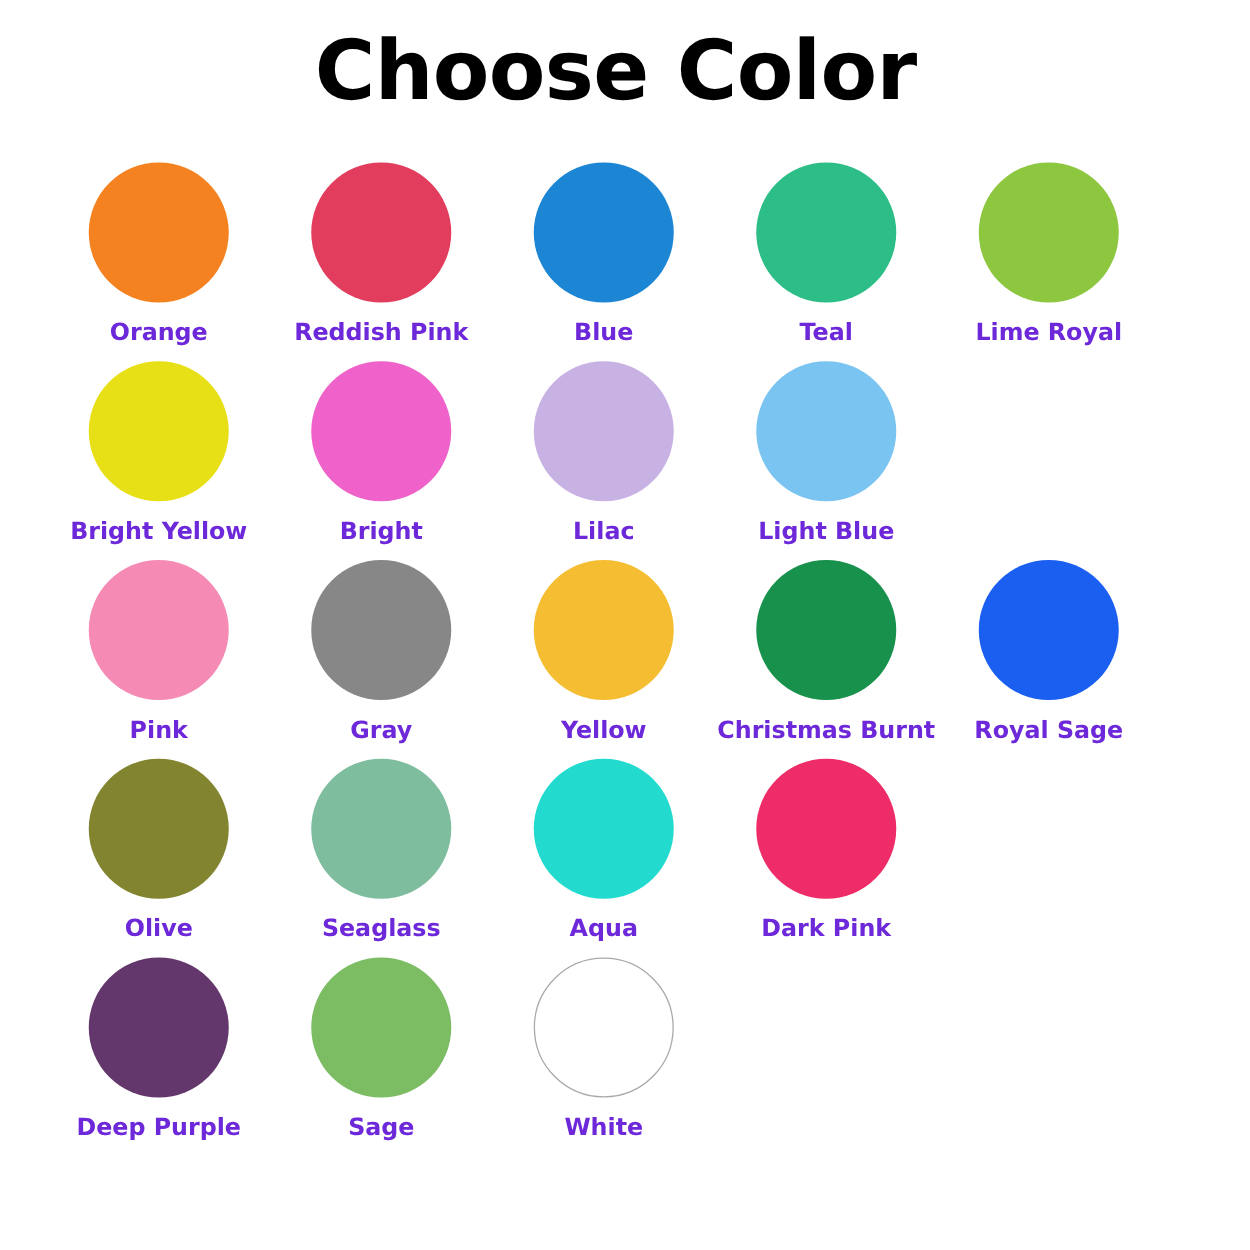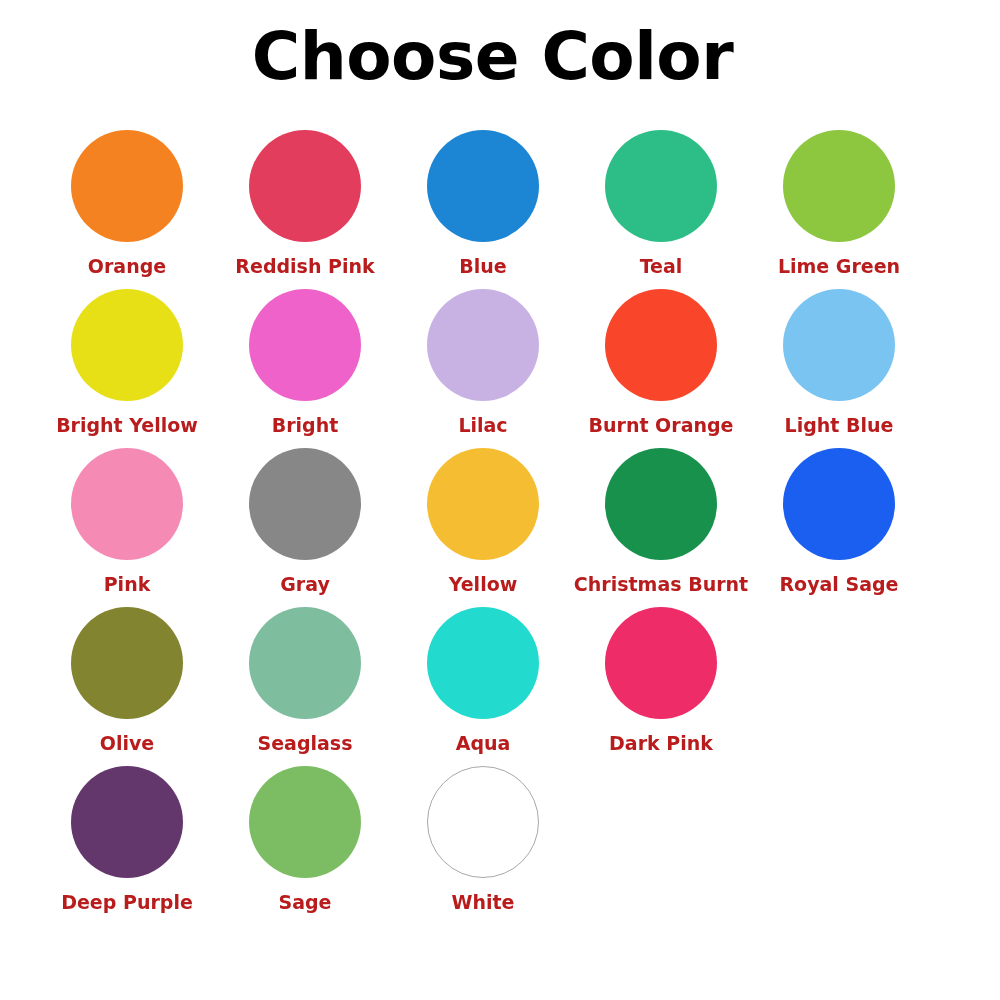--- a/index.html
+++ b/index.html
@@ -70,21 +70,21 @@
     flex: 0 0 auto;
   }
   .swatch-dot.outlined {
     border: 1px solid #a8a8a8;
   }
   .swatch-label {
     margin-top: 14px;
     font-family: "DejaVu Sans", "Liberation Sans", sans-serif;
     font-size: 19px;
     font-weight: 700;
-    color: #b91c1c;
+    color: #6d28d9;
     text-align: left;
     line-height: 1.1;
     white-space: nowrap;
   }
 </style>
 </head>
 <body>
 
 <div class="page">
 
@@ -103,39 +103,35 @@
         <div class="swatch-cell">
           <div class="swatch-dot" style="background: rgb(28, 133, 212);"></div>
           <div class="swatch-label">Blue</div>
         </div>
         <div class="swatch-cell">
           <div class="swatch-dot" style="background: rgb(44, 190, 134);"></div>
           <div class="swatch-label">Teal</div>
         </div>
         <div class="swatch-cell">
           <div class="swatch-dot" style="background: rgb(141, 198, 63);"></div>
-          <div class="swatch-label">Lime Green</div>
+          <div class="swatch-label">Lime Royal</div>
         </div>
       </div>
       <div class="swatch-row">
         <div class="swatch-cell">
           <div class="swatch-dot" style="background: rgb(232, 224, 23);"></div>
           <div class="swatch-label">Bright Yellow</div>
         </div>
         <div class="swatch-cell">
           <div class="swatch-dot" style="background: rgb(238, 98, 202);"></div>
           <div class="swatch-label">Bright</div>
         </div>
         <div class="swatch-cell">
           <div class="swatch-dot" style="background: rgb(200, 178, 228);"></div>
           <div class="swatch-label">Lilac</div>
-        </div>
-        <div class="swatch-cell">
-          <div class="swatch-dot" style="background: rgb(249, 69, 42);"></div>
-          <div class="swatch-label">Burnt Orange</div>
         </div>
         <div class="swatch-cell">
           <div class="swatch-dot" style="background: rgb(122, 196, 242);"></div>
           <div class="swatch-label">Light Blue</div>
         </div>
       </div>
       <div class="swatch-row">
         <div class="swatch-cell">
           <div class="swatch-dot" style="background: rgb(245, 139, 180);"></div>
           <div class="swatch-label">Pink</div>

